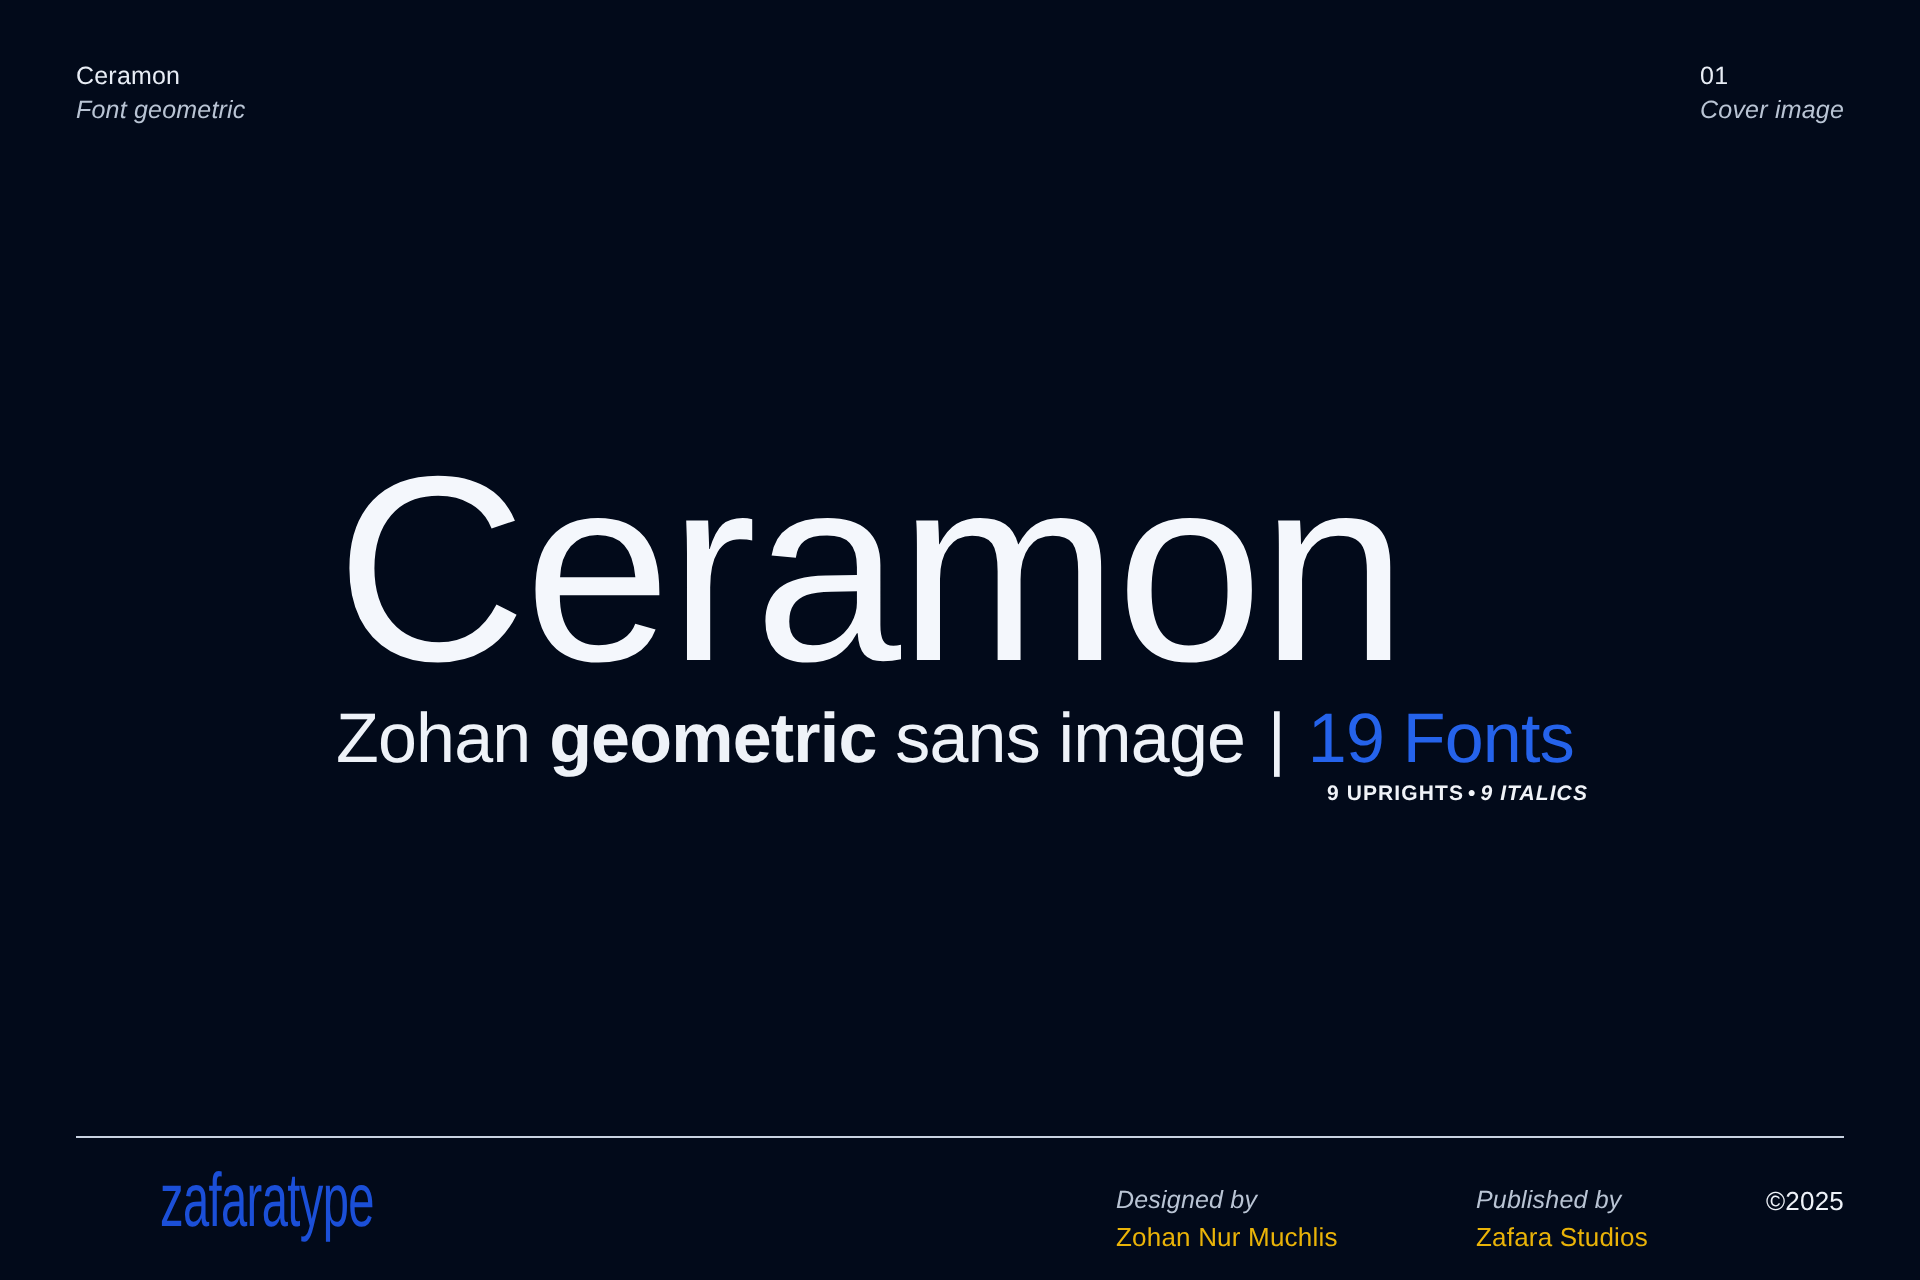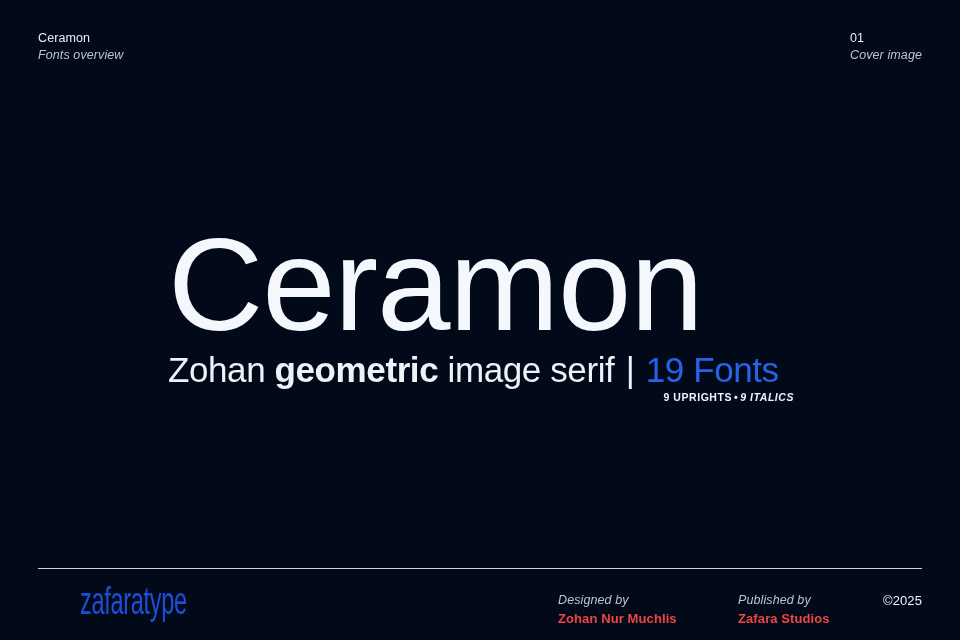--- a/index.html
+++ b/index.html
@@ -165,53 +165,53 @@
   .credit-label {
     display: block;
     font-size: 12.5px;
     font-style: italic;
     color: #b9c4d4;
     letter-spacing: 0.1px;
   }
   .credit-value {
     display: block;
     font-size: 13px;
-    color: #ef4444;
-    font-weight: 700;
+    color: #eab308;
+    font-weight: 400;
     letter-spacing: 0.1px;
   }
   .copyright-text {
     display: block;
     font-size: 13px;
     color: #eef2f8;
     letter-spacing: 0.1px;
   }
 </style>
 </head>
 <body>
 
 <div class="poster">
 
   <div class="header">
     <div class="header-block header-left">
       <span class="header-line1">Ceramon</span>
-      <span class="header-line2">Fonts overview</span>
+      <span class="header-line2">Font geometric</span>
     </div>
     <div class="header-block header-right">
       <span class="header-line1">01</span>
       <span class="header-line2">Cover image</span>
     </div>
   </div>
 
   <div class="lockup">
 
     <div class="display-title">Ceramon</div>
 
     <div class="tagline">
-      <span>Zohan </span><span class="bold">geometric</span><span> image serif </span><span class="pipe">|</span><span class="accent"> 19 Fonts</span>
+      <span>Zohan </span><span class="bold">geometric</span><span> sans image </span><span class="pipe">|</span><span class="accent"> 19 Fonts</span>
     </div>
 
     <div class="sub-meta">
       <span>9 UPRIGHTS</span><span class="dot">•</span><span class="italic">9 ITALICS</span>
     </div>
 
   </div>
 
   <div class="divider"></div>
 

